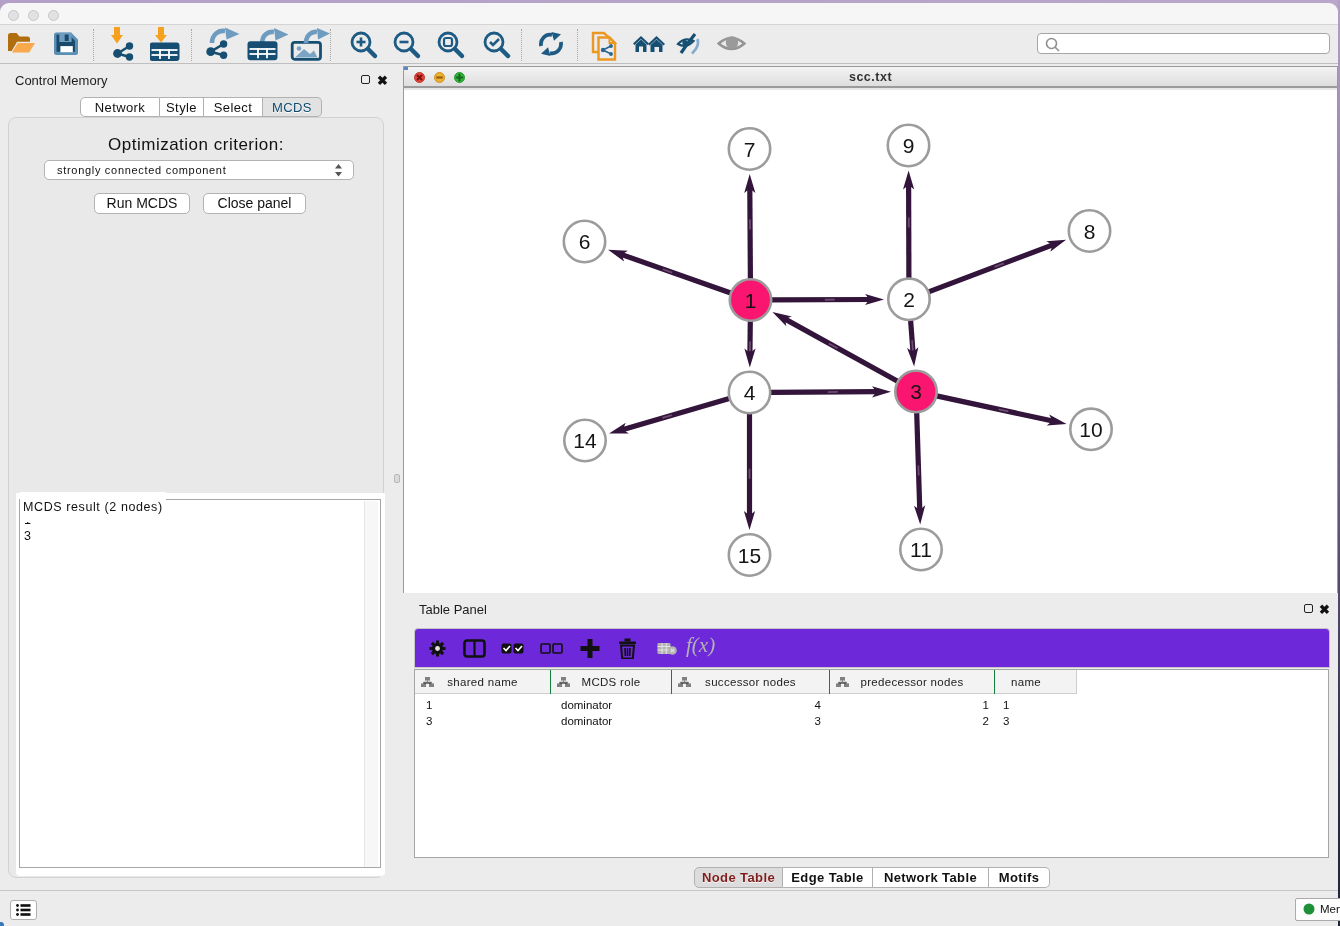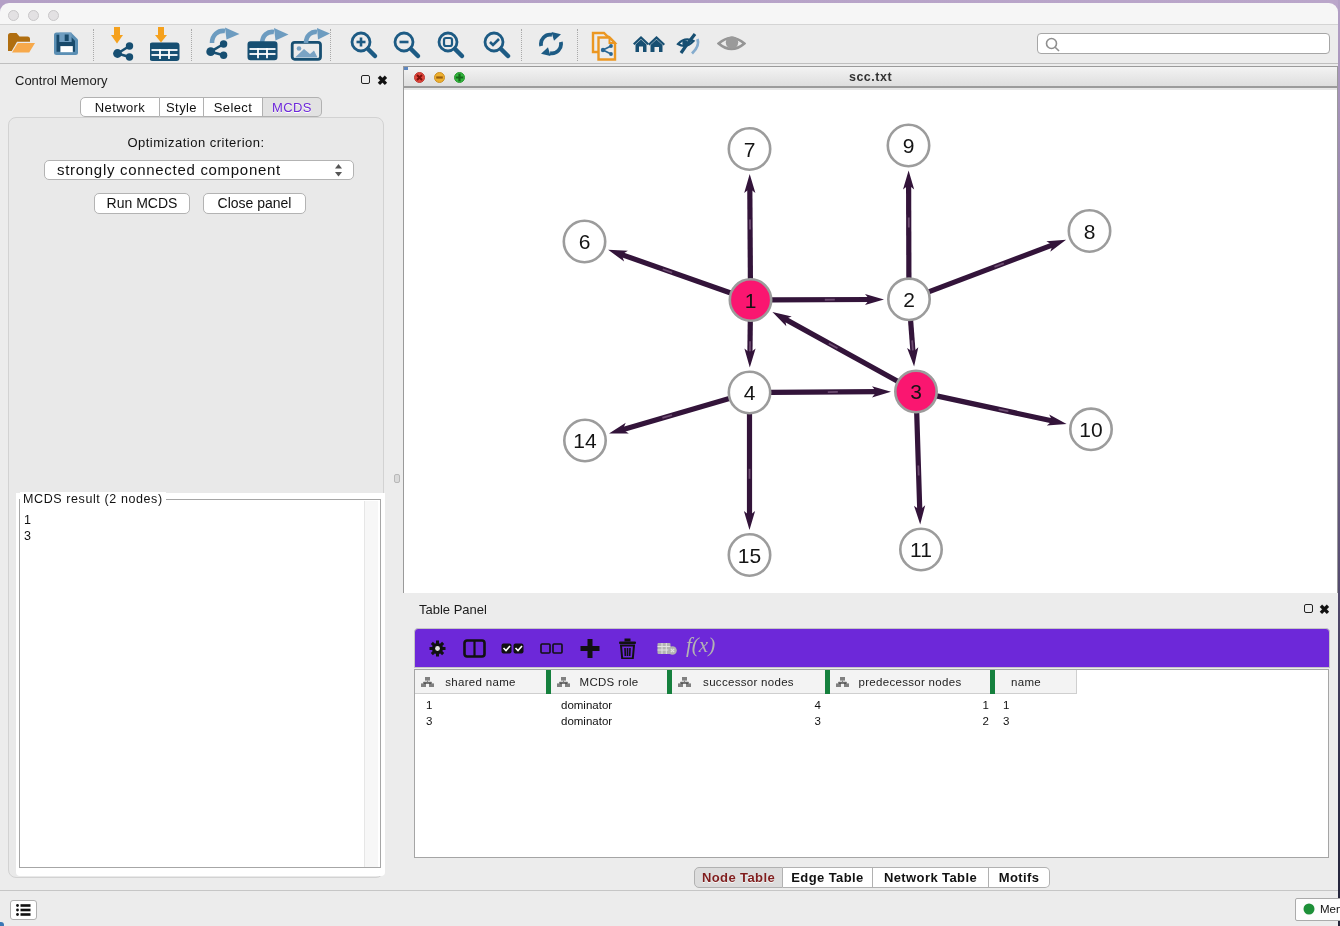--- a/index.html
+++ b/index.html
@@ -17,38 +17,38 @@
 .tsep{position:absolute;top:3px;height:32px;width:0;border-left:1px dotted #a9a9a9;}
 .ticon{position:absolute;top:0;}
 #searchbox{position:absolute;left:1037px;top:7px;width:293px;height:21px;background:#fff;border:1px solid #a6a6a6;border-radius:4px;}
 
 #cpanel{left:0;top:65px;width:392px;height:825px;background:#ececec;}
 .ptitle{position:absolute;font-size:13px;color:#1c1c1c;}
 .wbtn{position:absolute;width:9px;height:9px;border:1.5px solid #222;border-radius:2px;}
 .xbtn{position:absolute;font-size:13px;font-weight:bold;color:#111;line-height:9px;}
 .tab{position:absolute;top:32px;height:20px;border:1px solid #b1b1b1;background:#fff;font-size:13px;letter-spacing:.4px;color:#111;text-align:center;line-height:19px;}
 #cbox{position:absolute;left:8px;top:52px;width:376px;height:761px;background:#e9e9e9;border:1px solid #d2d2d2;border-radius:8px;}
-#optlabel{position:absolute;left:0;top:70px;width:392px;text-align:center;font-size:13px;letter-spacing:.5px;color:#111;}
-#combo{position:absolute;left:44px;top:95px;width:310px;height:20px;background:#fff;border:1px solid #b3b3b3;border-radius:5px;font-size:15px;color:#111;line-height:18px;padding-left:12px;letter-spacing:.7px;}
+#optlabel{position:absolute;left:0;top:70px;width:392px;text-align:center;font-size:17px;letter-spacing:.5px;color:#111;}
+#combo{position:absolute;left:44px;top:95px;width:310px;height:20px;background:#fff;border:1px solid #b3b3b3;border-radius:5px;font-size:11px;color:#111;line-height:18px;padding-left:12px;letter-spacing:.7px;}
 .btn{position:absolute;top:128px;height:21px;background:#fff;border:1px solid #b3b3b3;border-radius:5px;font-size:14px;color:#111;text-align:center;line-height:19px;}
 #resultwrap{position:absolute;left:16px;top:428px;width:369px;height:383px;background:#fff;border-radius:0 0 4px 4px;}
 #resultborder{position:absolute;left:3px;top:6px;width:362px;height:369px;border:1px solid #a6a6a6;}
-#resultlabel{position:absolute;left:4px;top:-1px;background:#fff;padding:0 3px;font-size:12.5px;letter-spacing:.6px;color:#111;}
+#resultlabel{position:absolute;left:4px;top:-1px;background:#fff;padding:8px 3px;font-size:12.5px;letter-spacing:.6px;color:#111;}
 #scrolltrack{position:absolute;right:2px;top:1px;width:14px;height:366px;background:#f7f7f7;border-left:1px solid #e6e6e6;}
 
 #netwin{left:403px;top:66px;width:935px;height:527px;background:#e7e7e7;border:1px solid #9a9a9a;}
 #nettitle{position:absolute;left:0;top:0;width:933px;height:21px;background:linear-gradient(#f3f3f3,#dedede);font-weight:bold;border-bottom:2px solid #9b9b9b;font-size:12.5px;letter-spacing:.5px;color:#333;text-align:center;line-height:21px;}
 .mac{position:absolute;top:5px;width:11px;height:11px;border-radius:50%;}
 #netcanvas{position:absolute;left:0;top:23px;width:933px;height:503px;background:#fff;}
 
 #tpanel{left:400px;top:593px;width:938px;height:297px;background:#ececec;}
 #ttoolbar{position:absolute;left:14px;top:35px;width:916px;height:40px;background:#6d28d9;border:1px solid #c5c5c5;border-radius:4px 4px 0 0;}
 #ttable{position:absolute;left:14px;top:76px;width:915px;height:189px;background:#fff;border:1px solid #a5a5a5;}
 #thead{position:absolute;left:0;top:0;width:662px;height:24px;background:#f3f3f3;border-bottom:1px solid #cfcfcf;border-right:1px solid #cfcfcf;}
-.hcell{position:absolute;top:0;height:24px;border-right:5px solid #15803d;font-size:11.5px;letter-spacing:.3px;color:#222;text-align:center;line-height:24px;}
+.hcell{position:absolute;top:0;height:24px;border-right:1px solid #15803d;font-size:11.5px;letter-spacing:.3px;color:#222;text-align:center;line-height:24px;}
 .trow{position:absolute;font-size:11.5px;color:#111;height:16px;line-height:16px;}
 .hico{position:absolute;top:6px;}
 .btabs{position:absolute;top:274px;height:21px;border:1px solid #b1b1b1;background:#fff;font-size:13px;font-weight:bold;letter-spacing:.4px;color:#111;text-align:center;line-height:20px;}
 
 #statusbar{left:0;top:890px;width:1338px;height:36px;background:#ececec;border-top:1px solid #c6c6c6;}
 #listbtn{position:absolute;left:10px;top:9px;width:27px;height:20px;background:#fff;border:1px solid #b0b0b0;border-radius:3px;}
 #membtn{position:absolute;left:1254px;top:7px;width:75px;height:23px;background:#fdfdfd;border:1px solid #ababab;border-radius:2px;font-size:11.5px;color:#111;line-height:21px;margin-left:41px;}
 </style></head>
 <body>
 <div class="abs" id="desktop-top"></div>
@@ -191,21 +191,21 @@
     </div>
 </div>
 
 <div class="abs" id="cpanel">
   <div class="ptitle" style="left:15px;top:8px;">Control Memory</div>
   <div class="wbtn" style="left:361px;top:10px;"></div>
   <div class="xbtn" style="left:377px;top:11px;">✖</div>
   <div class="tab" style="left:80px;width:80px;border-radius:5px 0 0 5px;">Network</div>
   <div class="tab" style="left:160px;width:44px;border-left:none;">Style</div>
   <div class="tab" style="left:204px;width:59px;border-left:none;">Select</div>
-  <div class="tab" style="left:263px;width:59px;border-left:none;background:#e2e2e2;color:#6d28d9;text-shadow:0 1px 0 #fff;border-radius:0 5px 5px 0;">MCDS</div>
+  <div class="tab" style="left:263px;width:59px;border-left:none;background:#e2e2e2;color:#0c4a6e;text-shadow:0 1px 0 #fff;border-radius:0 5px 5px 0;">MCDS</div>
   <div id="cbox"></div>
   <div id="optlabel">Optimization criterion:</div>
   <div id="combo">strongly connected component
     <svg width="11" height="16" style="position:absolute;right:9px;top:2px;">
         <polygon points="5.5,1 9,5.5 2,5.5" fill="#555"></polygon>
         <polygon points="5.5,13.5 9,9 2,9" fill="#555"></polygon>
       </svg>
   </div>
   <div class="btn" style="left:94px;width:96px;">Run MCDS</div>
   <div class="btn" style="left:203px;width:103px;">Close panel</div>

